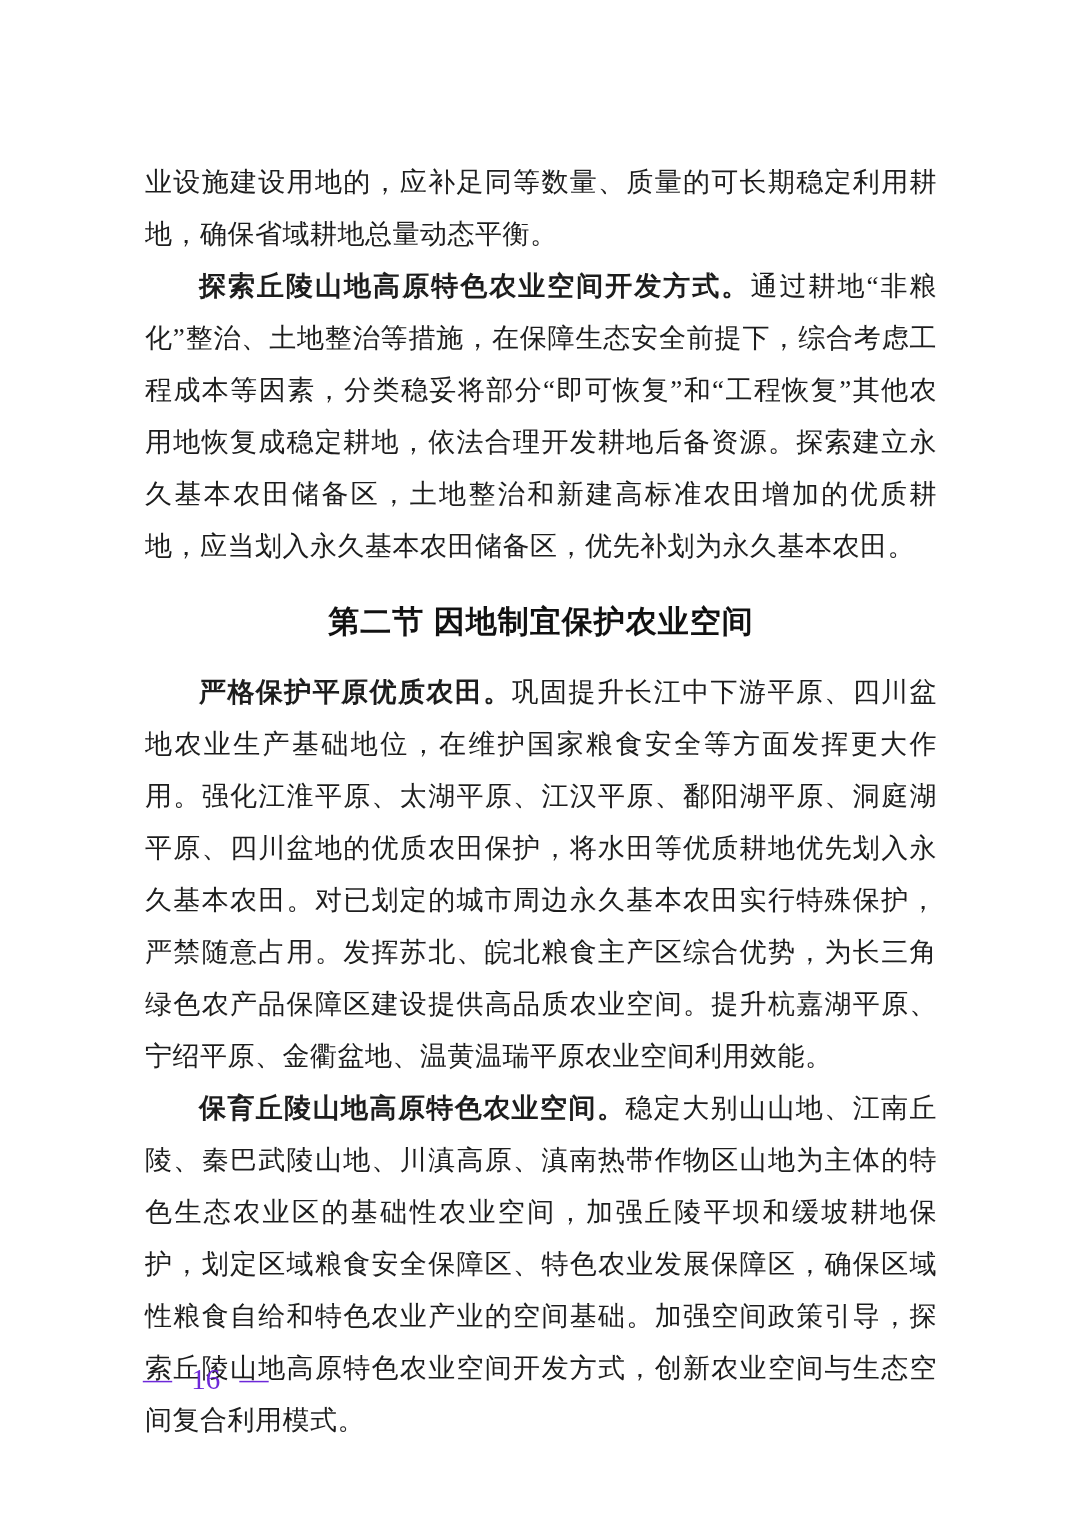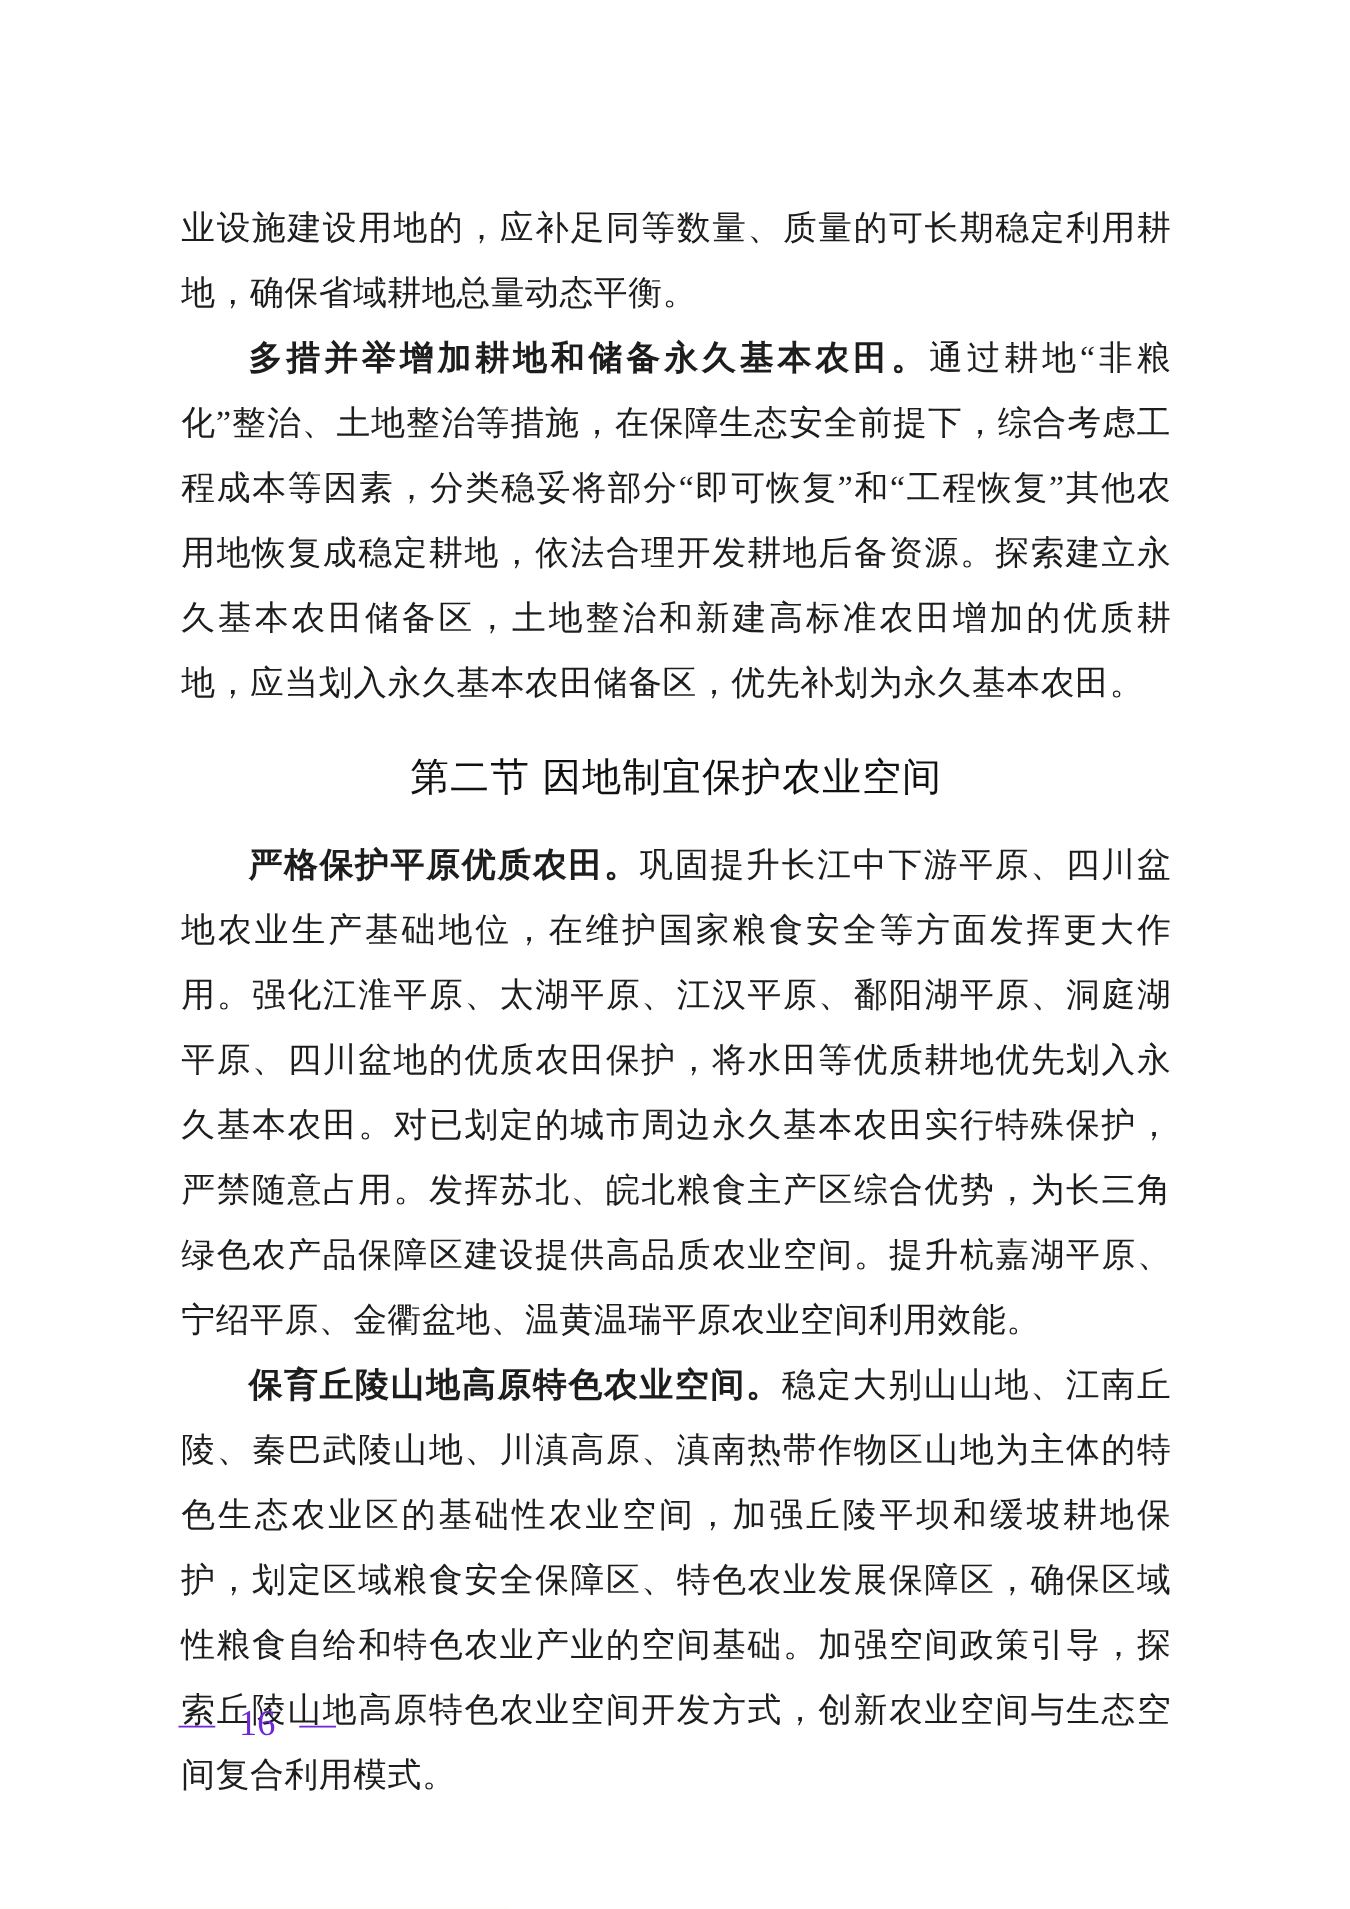--- a/index.html
+++ b/index.html
@@ -30,21 +30,21 @@
     text-align: justify;
     text-indent: 2em;
     letter-spacing: 0.5px;
   }
   .para.continue { text-indent: 0; }
   .lead { font-weight: 700; }
   .heading {
     margin: 24px 0 18px 0;
     font-size: 31px;
     line-height: 52px;
-    font-weight: 400;
+    font-weight: 700;
     text-align: center;
     letter-spacing: 1px;
     font-family: "Liberation Sans", "DejaVu Sans", sans-serif;
     color: #111111;
   }
   .footer {
     position: absolute;
     left: 143px;
     top: 1354px;
     font-size: 29px;
@@ -54,21 +54,21 @@
   }
 </style>
 </head>
 <body>
 
 <div class="page">
   <div class="content">
 
     <p class="para continue"><span class="lead"></span><span class="ptext">业设施建设用地的，应补足同等数量、质量的可长期稳定利用耕地，确保省域耕地总量动态平衡。</span></p>
 
-    <p class="para"><span class="lead">多措并举增加耕地和储备永久基本农田。</span><span class="ptext">通过耕地“非粮化”整治、土地整治等措施，在保障生态安全前提下，综合考虑工程成本等因素，分类稳妥将部分“即可恢复”和“工程恢复”其他农用地恢复成稳定耕地，依法合理开发耕地后备资源。探索建立永久基本农田储备区，土地整治和新建高标准农田增加的优质耕地，应当划入永久基本农田储备区，优先补划为永久基本农田。</span></p>
+    <p class="para"><span class="lead">探索丘陵山地高原特色农业空间开发方式。</span><span class="ptext">通过耕地“非粮化”整治、土地整治等措施，在保障生态安全前提下，综合考虑工程成本等因素，分类稳妥将部分“即可恢复”和“工程恢复”其他农用地恢复成稳定耕地，依法合理开发耕地后备资源。探索建立永久基本农田储备区，土地整治和新建高标准农田增加的优质耕地，应当划入永久基本农田储备区，优先补划为永久基本农田。</span></p>
 
     <h2 class="heading">第二节 因地制宜保护农业空间</h2>
 
     <p class="para"><span class="lead">严格保护平原优质农田。</span><span class="ptext">巩固提升长江中下游平原、四川盆地农业生产基础地位，在维护国家粮食安全等方面发挥更大作用。强化江淮平原、太湖平原、江汉平原、鄱阳湖平原、洞庭湖平原、四川盆地的优质农田保护，将水田等优质耕地优先划入永久基本农田。对已划定的城市周边永久基本农田实行特殊保护，严禁随意占用。发挥苏北、皖北粮食主产区综合优势，为长三角绿色农产品保障区建设提供高品质农业空间。提升杭嘉湖平原、宁绍平原、金衢盆地、温黄温瑞平原农业空间利用效能。</span></p>
 
     <p class="para"><span class="lead">保育丘陵山地高原特色农业空间。</span><span class="ptext">稳定大别山山地、江南丘陵、秦巴武陵山地、川滇高原、滇南热带作物区山地为主体的特色生态农业区的基础性农业空间，加强丘陵平坝和缓坡耕地保护，划定区域粮食安全保障区、特色农业发展保障区，确保区域性粮食自给和特色农业产业的空间基础。加强空间政策引导，探索丘陵山地高原特色农业空间开发方式，创新农业空间与生态空间复合利用模式。</span></p>
 
   </div>
 
   <div class="footer"><span>— 16 —</span></div>

